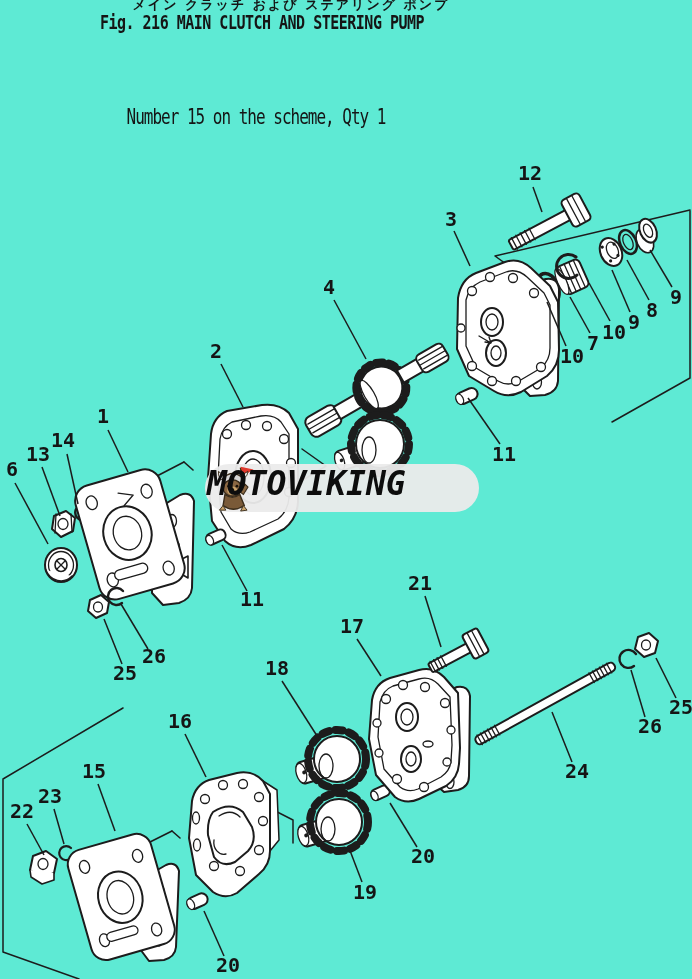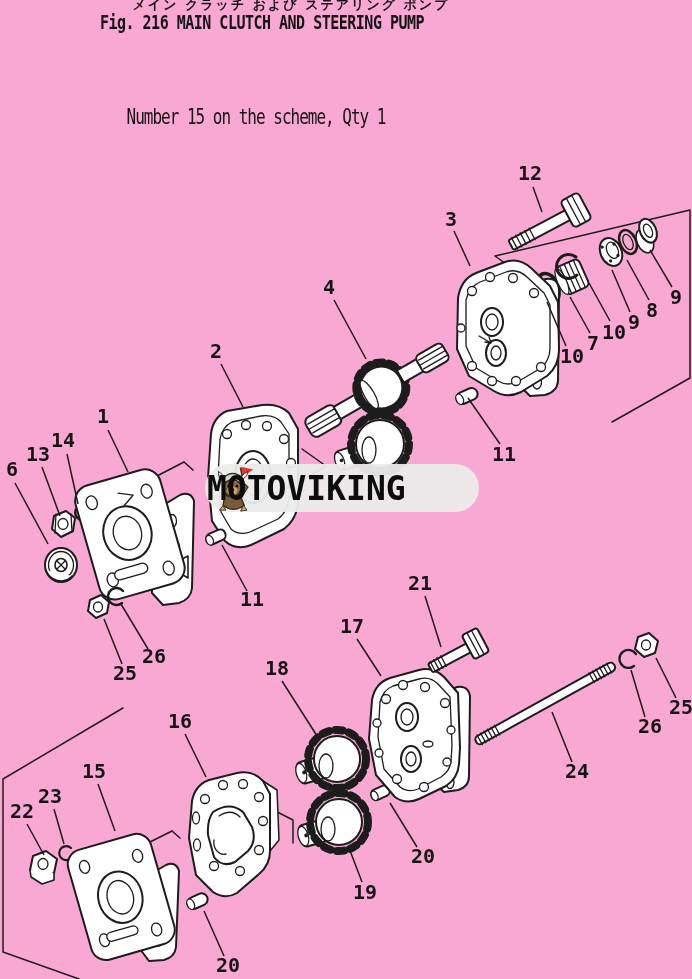--- a/index.html
+++ b/index.html
@@ -1,34 +1,34 @@
 <!DOCTYPE html>
 <html><head>
 <meta charset="utf-8">
 <style>
   html,body{margin:0;padding:0;background:#fff;}
-  .page{position:relative;width:692px;height:979px;background:#f9a8d4;overflow:hidden;
+  .page{position:relative;width:692px;height:979px;background:#5eead4;overflow:hidden;
         font-family:"DejaVu Sans Mono","Liberation Mono",monospace;color:#151515;}
   .hdr{position:absolute;white-space:nowrap;}
   .hdr-jp{top:-4px;left:291px;transform:translateX(-50%);
           font-family:"DejaVu Sans",sans-serif;font-size:13px;font-weight:bold;letter-spacing:2px;}
   .hdr-fig{top:11px;left:262px;transform:translateX(-50%) scaleY(1.25);transform-origin:top center;
            font-size:15px;font-weight:bold;letter-spacing:-0.5px;}
   .hdr-sub{top:104px;left:256px;transform:translateX(-50%) scaleY(1.3);transform-origin:top center;
            font-size:16px;letter-spacing:-1px;}
   svg{position:absolute;left:0;top:0;}
   .outline{stroke:#1c1c1c;fill:none;stroke-width:2;stroke-linejoin:round;stroke-linecap:round;}
   .fillw{fill:#fff;}
   .thin{stroke-width:1.3;}
   .med{stroke-width:1.6;}
   .panel{stroke-width:1.5;}
   #callout-layer line{stroke:#1c1c1c;stroke-width:1.5;}
   #callout-layer text{font:bold 20px "DejaVu Sans Mono",monospace;fill:#151515;text-anchor:middle;}
   .watermark{position:absolute;left:205px;top:464px;width:274px;height:48px;border-radius:26px;
-             background:rgba(235,235,235,0.95);display:flex;align-items:center;}
+             background:rgba(235,235,235,0.95);display:flex;align-items:flex-start;font-style:italic;}
   .wm-text{font-family:"DejaVu Sans Mono",monospace;font-weight:900;font-size:33px;color:#0d0d0d;
            letter-spacing:0px;margin-left:2px;transform:scaleY(1.04);}
   .wm-mascot{width:50px;height:48px;flex:0 0 auto;margin-left:6px;}
 </style>
 </head>
 <body>
 
 <div class="page">
 
   <div class="hdr hdr-jp">メイン クラッチ および ステアリング ポンプ</div>

